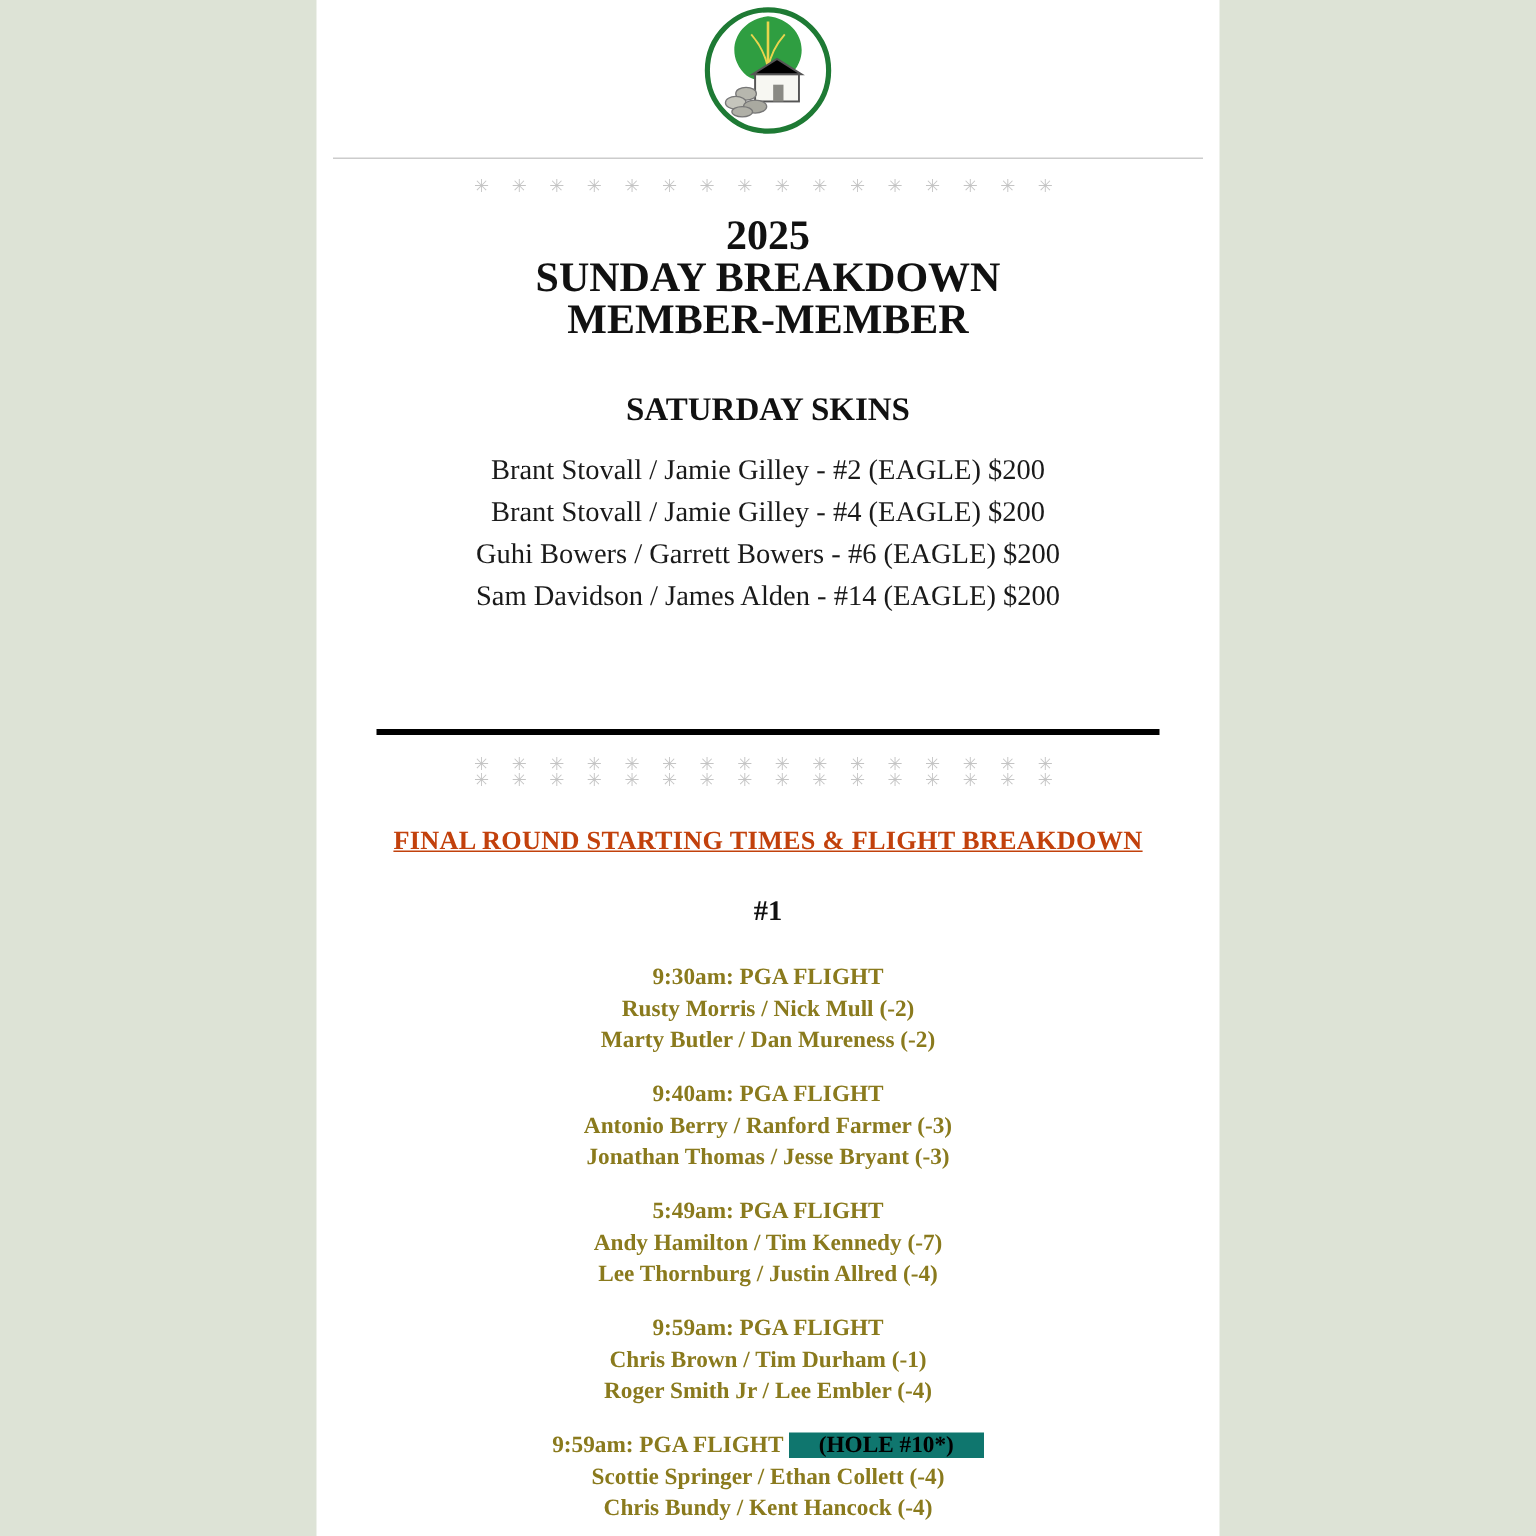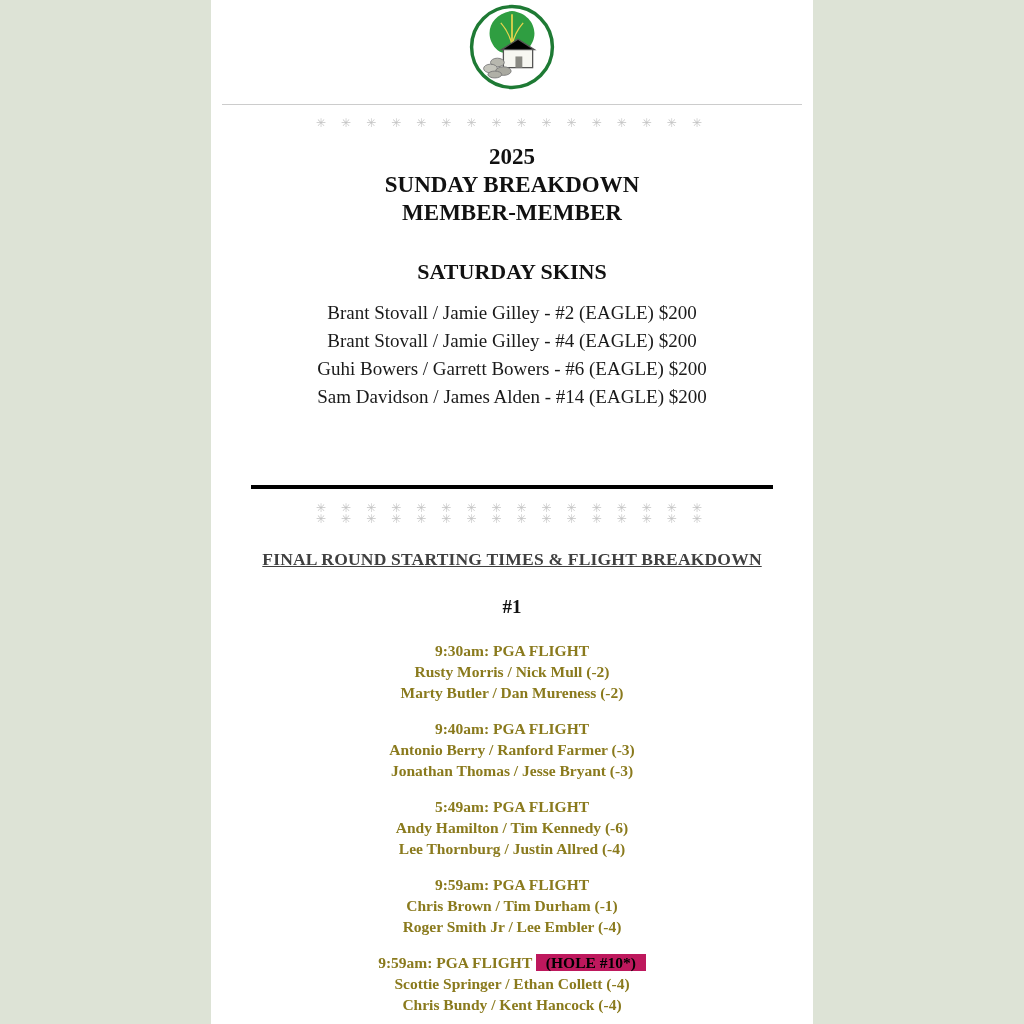--- a/index.html
+++ b/index.html
@@ -19,46 +19,46 @@
     border:none; border-top:1px solid #cccccc;
     width:580px; margin:10px auto 0 auto;
   }
   .star-row{
     color:#c4c4c4; font-size:12px; letter-spacing:6px;
     line-height:12px; white-space:nowrap; overflow:hidden;
   }
   .star-row.first{ margin-top:12px; }
   .star-row.stack{ line-height:11px; }
   .main-title{
-    margin-top:14px; font-size:23px; font-weight:bold;
+    margin-top:14px; font-size:28px; font-weight:bold;
     color:#111111; line-height:28px;
   }
   .skins-heading{
     margin-top:32px; font-size:22px; font-weight:bold; color:#111111;
   }
   .skins-list{ margin-top:14px; }
   .skins-item{ font-size:19px; color:#1a1a1a; line-height:28px; }
   .thick-divider{
     width:522px; height:4px; background:#000000;
     margin:74px auto 14px auto;
   }
   .final-heading{
     margin-top:24px; font-size:17.5px; font-weight:bold;
-    color:#404040; text-decoration:underline; letter-spacing:0.2px;
+    color:#c2410c; text-decoration:underline; letter-spacing:0.2px;
   }
   .hole-heading{
     margin-top:26px; font-size:19px; font-weight:bold; color:#111111;
   }
   .flights{ margin-top:22px; }
   .flight{ margin-bottom:15px; }
   .flight-line{
     font-size:15.5px; font-weight:bold; color:#8a7a1d; line-height:21px;
   }
   .hl{
-    background:#be185d; color:#000000; font-weight:bold; padding:0 10px;
+    background:#0f766e; color:#000000; font-weight:bold; padding:0 20px;
   }
 </style>
 </head>
 <body>
 
 <div class="screen">
   <div class="email-col">
 
     <div class="logo-wrap">
       <svg viewBox="0 0 100 100" width="86" height="86">
@@ -111,21 +111,21 @@
           <div class="flight-line">Rusty Morris / Nick Mull (-2)</div>
           <div class="flight-line">Marty Butler / Dan Mureness (-2)</div>
         </div>
         <div class="flight">
           <div class="flight-line">9:40am: PGA FLIGHT</div>
           <div class="flight-line">Antonio Berry / Ranford Farmer (-3)</div>
           <div class="flight-line">Jonathan Thomas / Jesse Bryant (-3)</div>
         </div>
         <div class="flight">
           <div class="flight-line">5:49am: PGA FLIGHT</div>
-          <div class="flight-line">Andy Hamilton / Tim Kennedy (-6)</div>
+          <div class="flight-line">Andy Hamilton / Tim Kennedy (-7)</div>
           <div class="flight-line">Lee Thornburg / Justin Allred (-4)</div>
         </div>
         <div class="flight">
           <div class="flight-line">9:59am: PGA FLIGHT</div>
           <div class="flight-line">Chris Brown / Tim Durham (-1)</div>
           <div class="flight-line">Roger Smith Jr / Lee Embler (-4)</div>
         </div>
         <div class="flight">
           <div class="flight-line">9:59am: PGA FLIGHT <span class="hl">(HOLE #10*)</span></div>
           <div class="flight-line">Scottie Springer / Ethan Collett (-4)</div>

